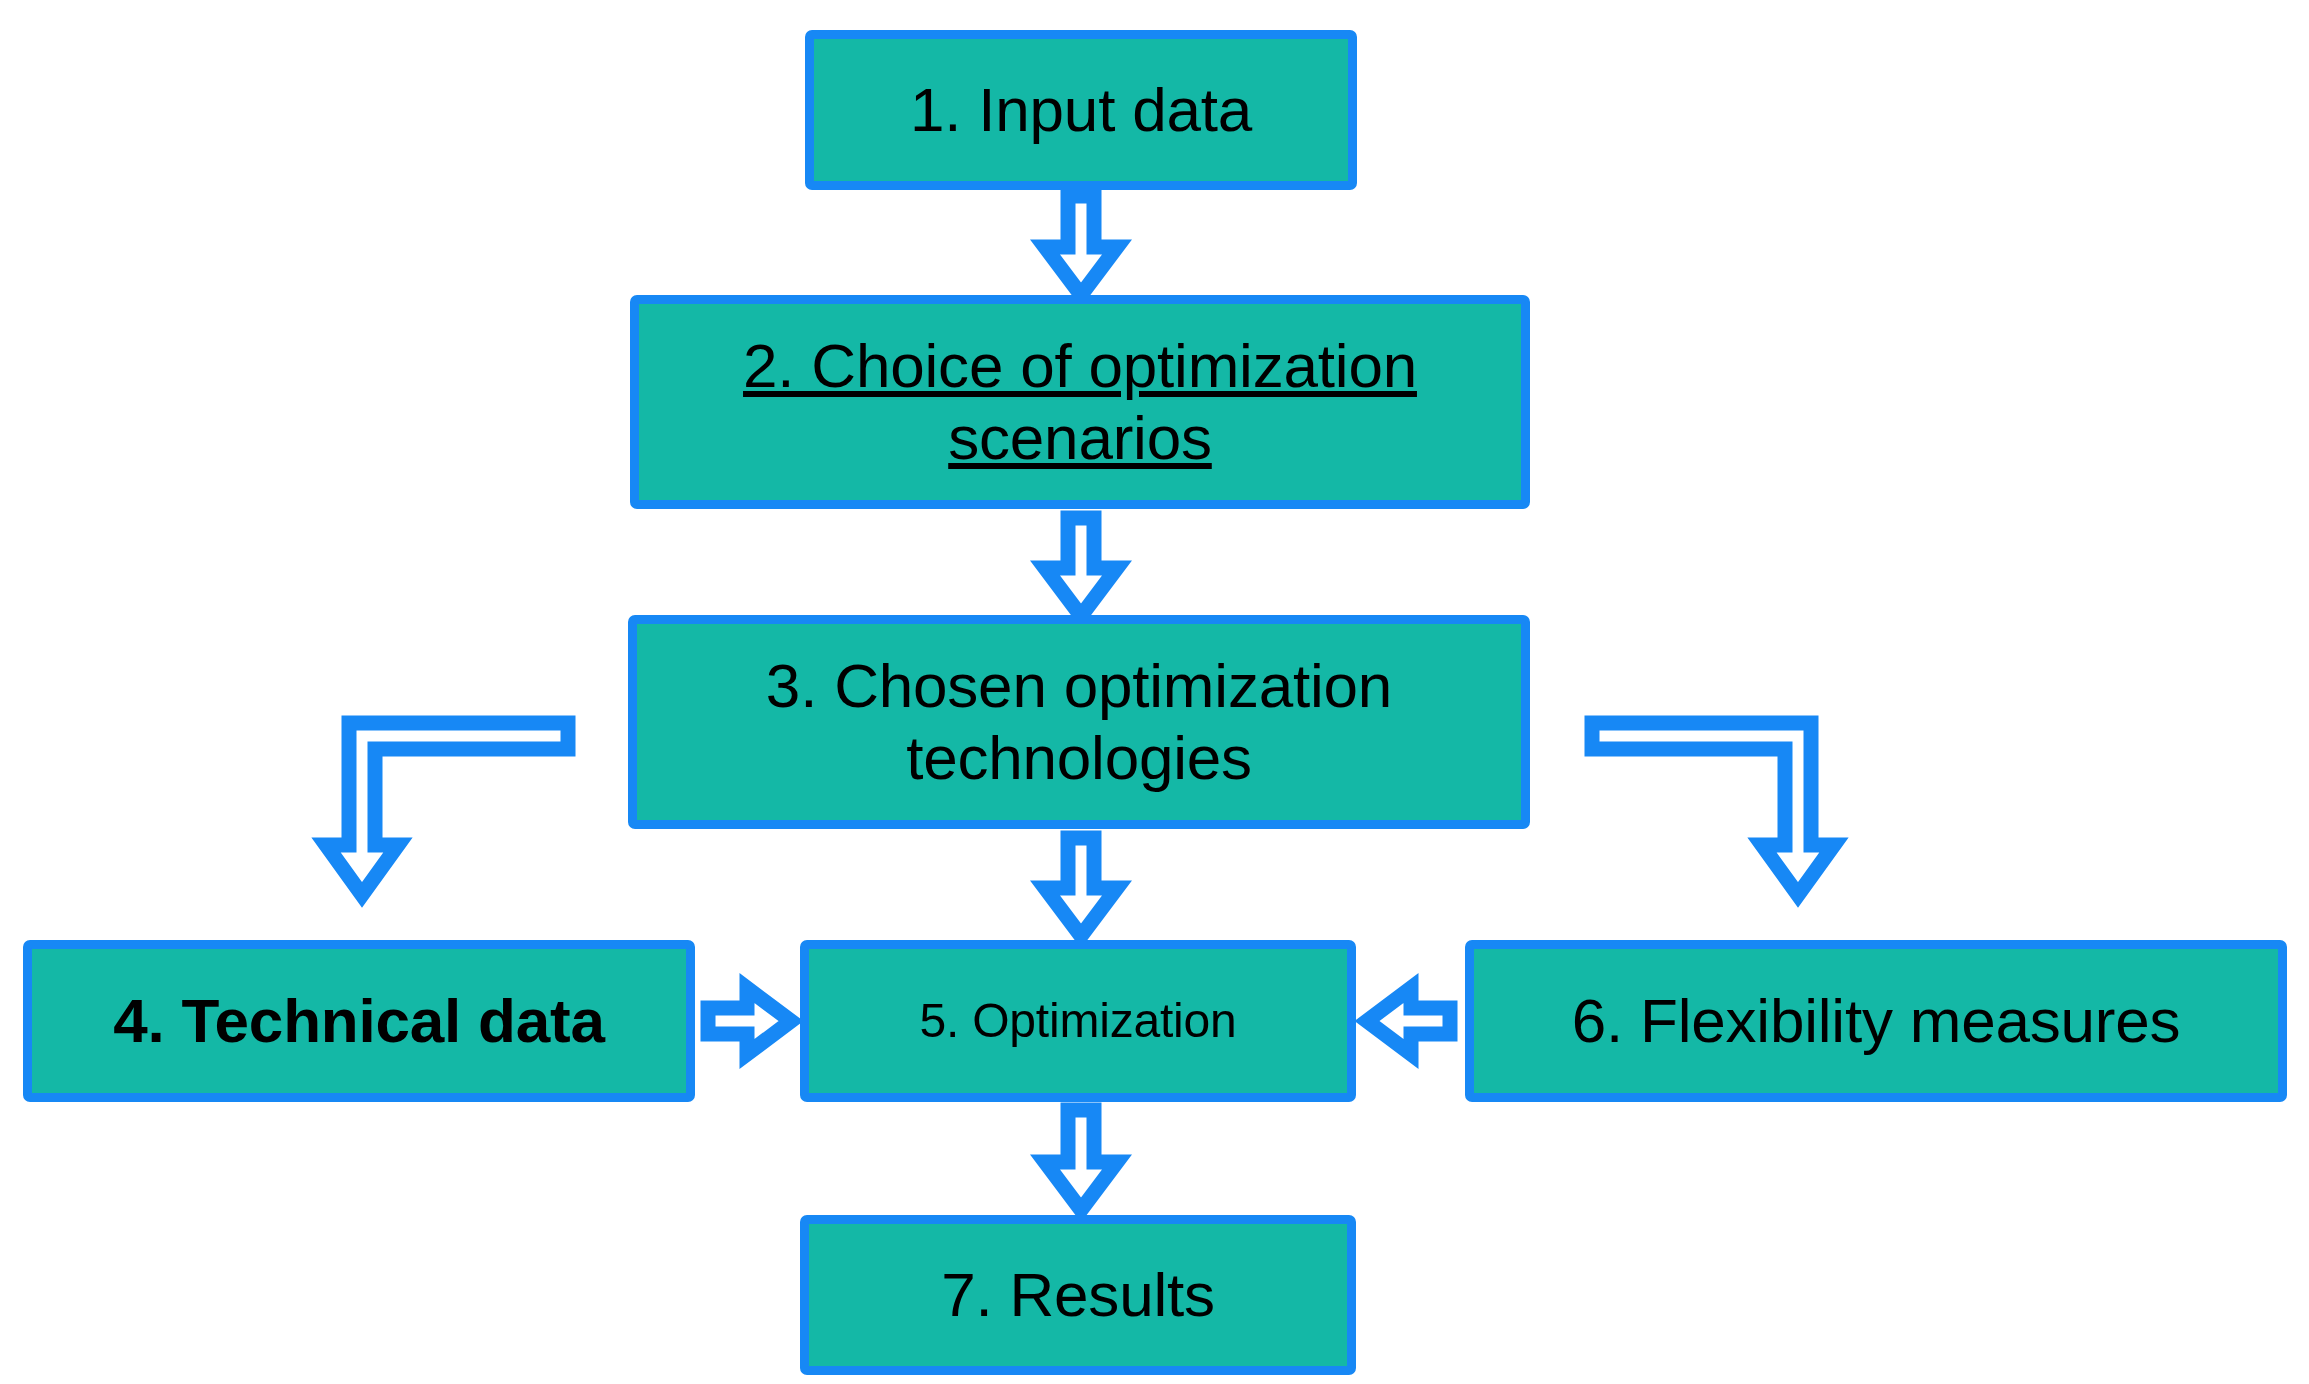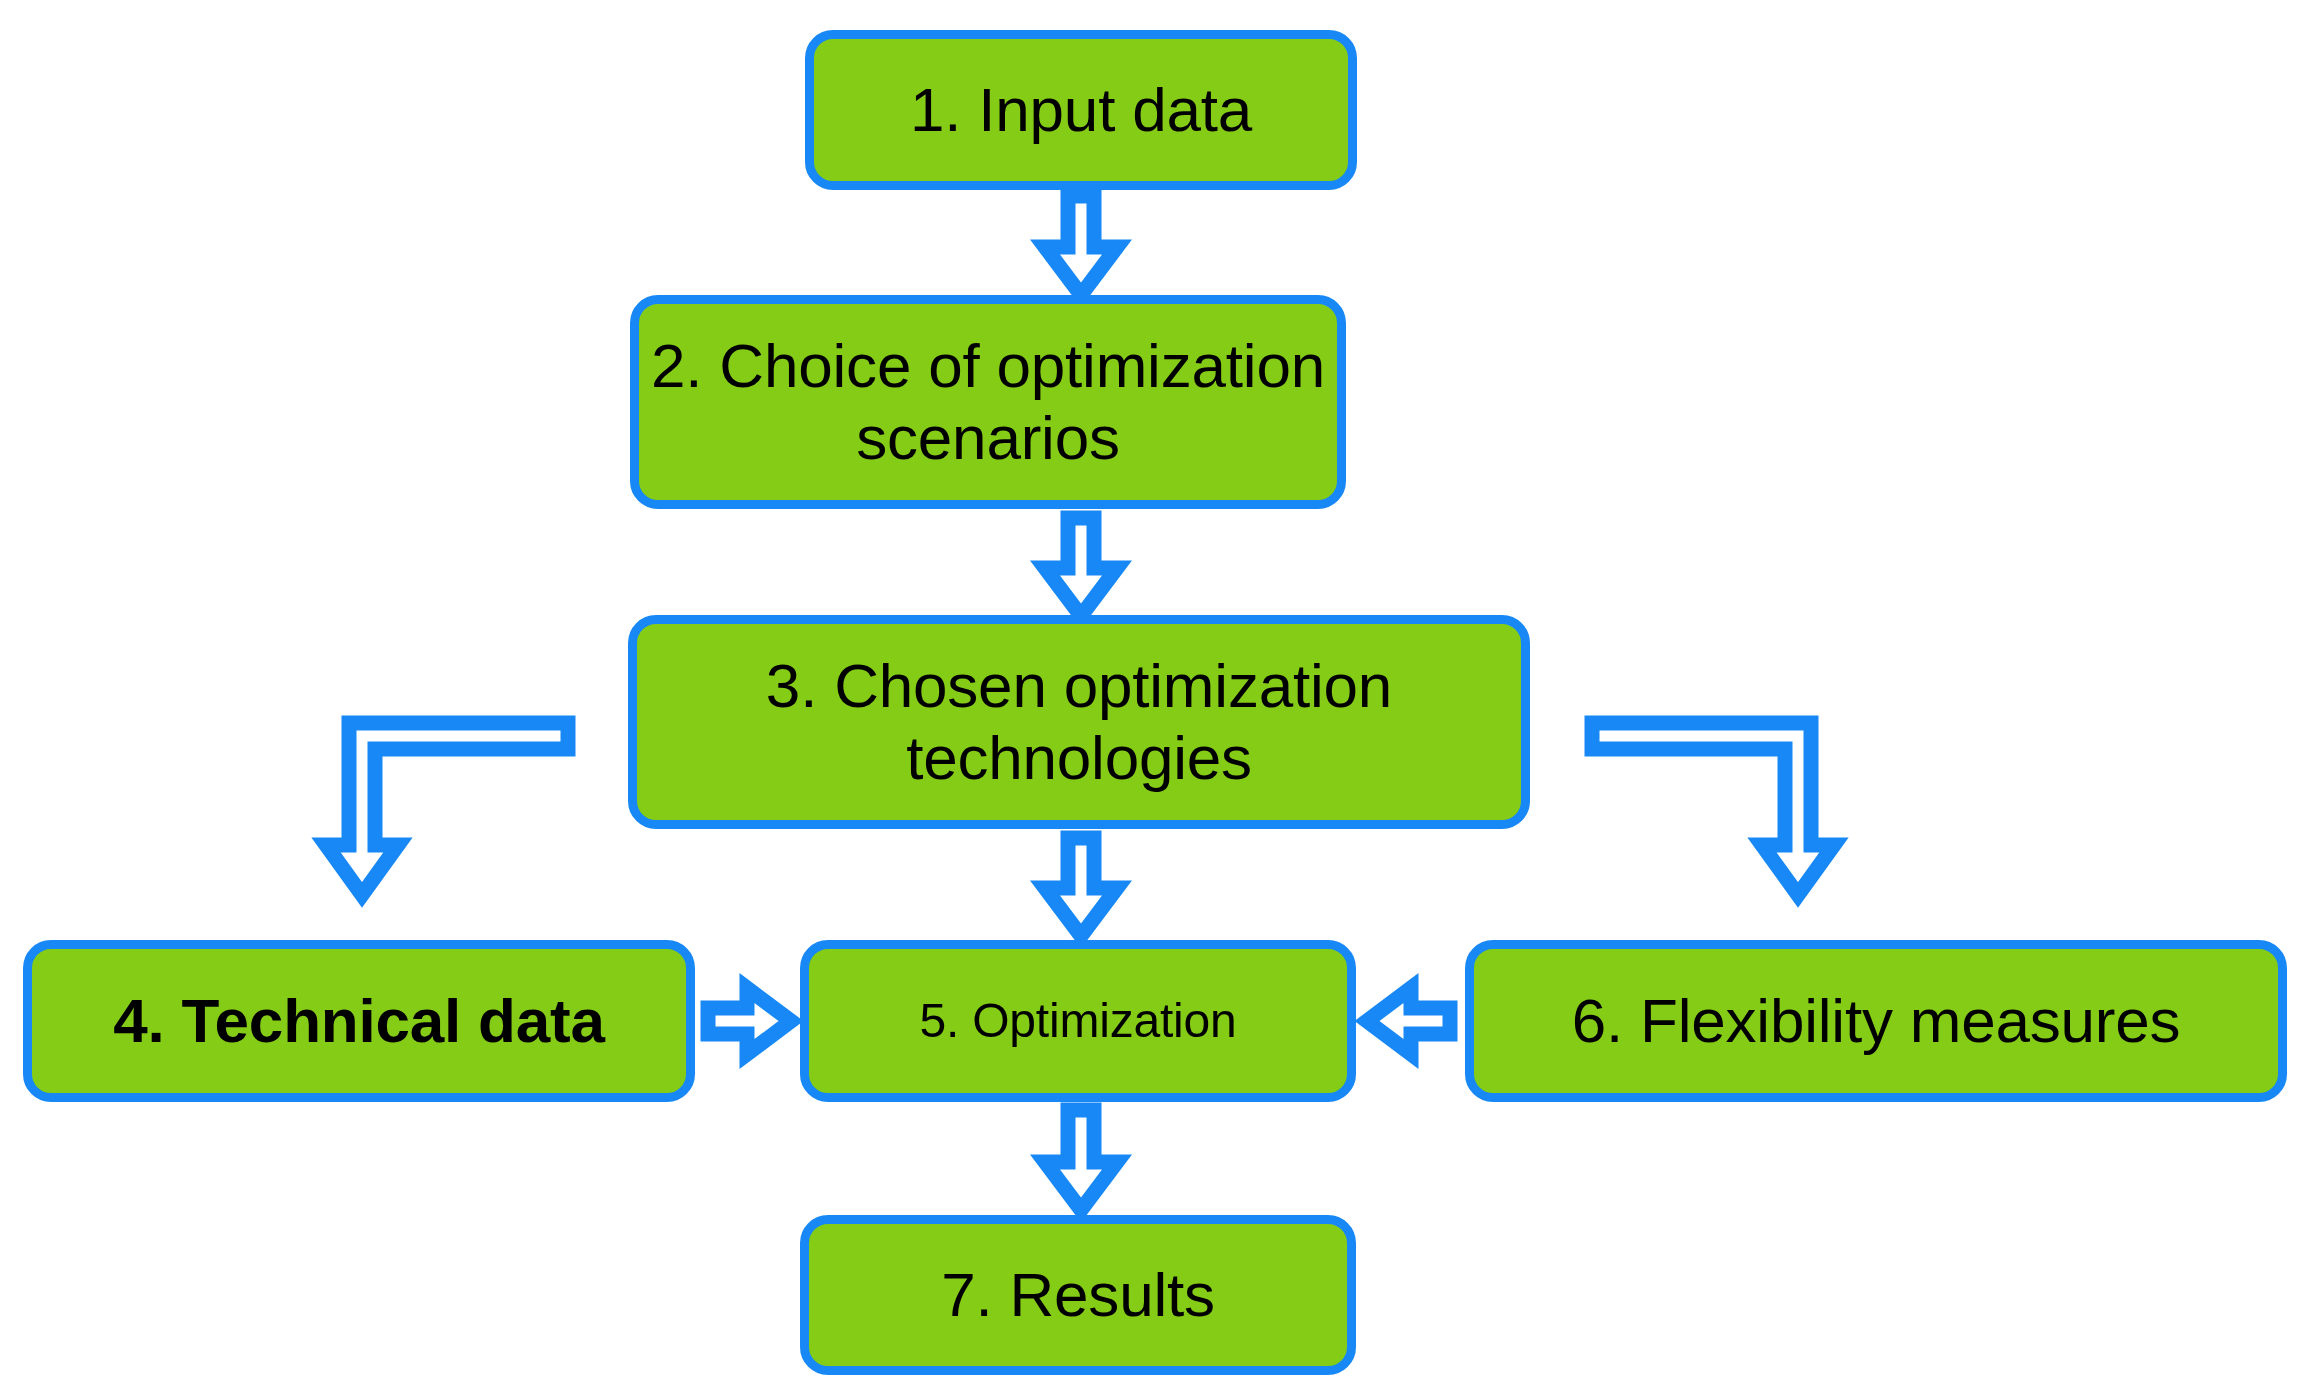--- a/index.html
+++ b/index.html
@@ -13,44 +13,44 @@
   #canvas {
     position: relative;
     width: 2309px;
     height: 1384px;
     background: #ffffff;
     overflow: hidden;
   }
   .node {
     position: absolute;
     box-sizing: border-box;
-    background: #84cc16;
+    background: #14b8a6;
     border-style: solid;
     border-color: #1788f5;
     border-width: 9px;
-    border-radius: 28px;
+    border-radius: 7px;
     display: flex;
     align-items: center;
     justify-content: flex-end;
     text-align: center;
     color: #000000;
     line-height: 1.16;
     letter-spacing: -0.2px;
     white-space: pre-line;
   }
   .node-label {
     display: block;
     width: 100%;
     padding: 0 10px;
     box-sizing: border-box;
   }
 
   
   #node-1 { left: 805px;  top: 30px;   width: 552px; height: 160px; font-size: 62px; }
-  #node-2 { left: 630px;  top: 295px;  width: 716px; height: 214px; font-size: 62px; }
+  #node-2 { left: 630px;  top: 295px;  width: 900px; height: 214px; font-size: 62px; text-decoration: underline; }
   #node-3 { left: 628px;  top: 615px;  width: 902px; height: 214px; font-size: 62px; }
   #node-4 { left: 23px;   top: 940px;  width: 672px; height: 162px; font-size: 62px; font-weight: bold; }
   #node-5 { left: 800px;  top: 940px;  width: 556px; height: 162px; font-size: 48px; }
   #node-6 { left: 1465px; top: 940px;  width: 822px; height: 162px; font-size: 62px; }
   #node-7 { left: 800px;  top: 1215px; width: 556px; height: 160px; font-size: 62px; }
 
   
   #arrows {
     position: absolute;
     left: 0;

